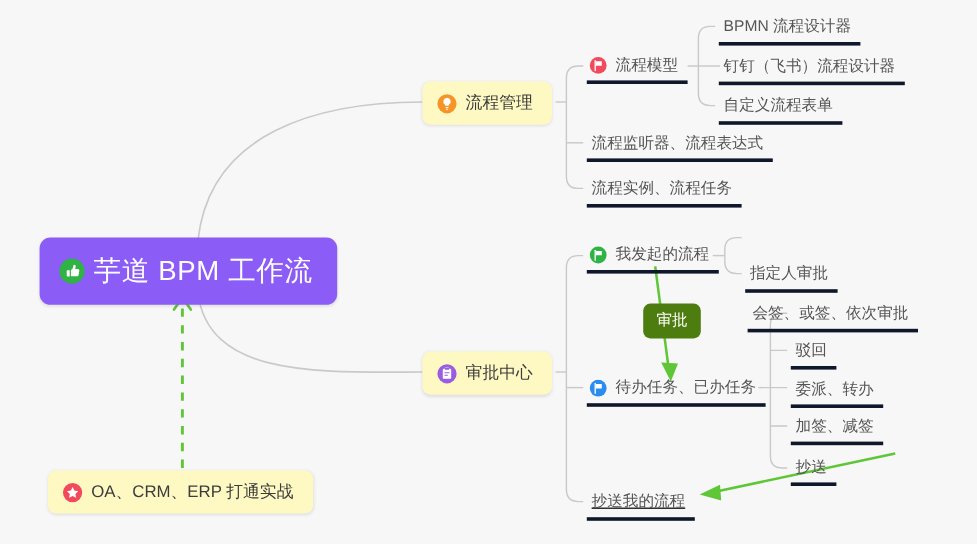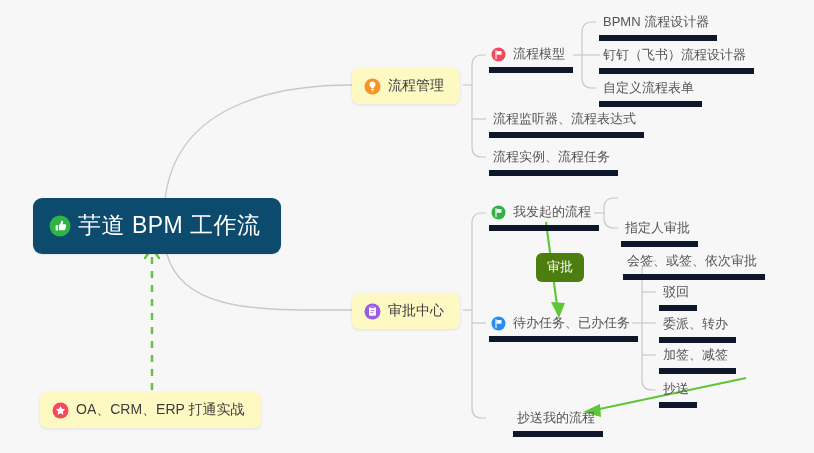--- a/index.html
+++ b/index.html
@@ -26,21 +26,21 @@
   
   .node {
     position: absolute;
     display: flex;
     align-items: center;
     white-space: nowrap;
   }
 
   
   .root-node {
-    background: #0c4a6e;
+    background: #8b5cf6;
     border-radius: 9px;
     padding: 12px 20px 13px 16px;
     box-shadow: 0 1px 2px rgba(0,0,0,0.08);
   }
   .root-label {
     color: #ffffff;
     font-size: 23px;
     letter-spacing: 0.5px;
     font-weight: 400;
   }
@@ -53,21 +53,21 @@
     box-shadow: 0 1px 3px rgba(0,0,0,0.10);
   }
   .card-label {
     color: #3c3c3c;
     font-size: 14px;
   }
 
   
   .text-node {
     padding: 3px 8px 4px 4px;
-    border-bottom: 6px solid #0f172a;
+    border-bottom: 3px solid #0f172a;
   }
   .text-label {
     color: #555555;
     font-size: 13px;
   }
   .text-node.with-icon { padding-left: 2px; }
 
   
   .badge-node {
     background: #4d7c0f;
@@ -238,21 +238,21 @@
   <div class="node text-node" style="left:659px; top:312px;">
     <span class="text-label">委派、转办</span>
   </div>
   <div class="node text-node" style="left:659px; top:343px;">
     <span class="text-label">加签、减签</span>
   </div>
   <div class="node text-node" style="left:659px; top:377px;">
     <span class="text-label">抄送</span>
   </div>
 
-  <div class="node text-node" style="left:513px; top:406px;">
+  <div class="node text-node" style="left:489px; top:406px;text-decoration:underline;">
     <span class="text-label">抄送我的流程</span>
   </div>
 
   <div class="node card-node" style="left:40px; top:392px;">
     <span class="ico ico-md">
       <svg viewBox="0 0 17 17">
         <circle cx="8.5" cy="8.5" r="8" fill="#f2495c"></circle>
         <path d="M8.5 3.9l1.45 2.94 3.25.47-2.35 2.29.55 3.23-2.9-1.53-2.9 1.53.55-3.23-2.35-2.29 3.25-.47z" fill="#fff"></path>
       </svg>
     </span>

